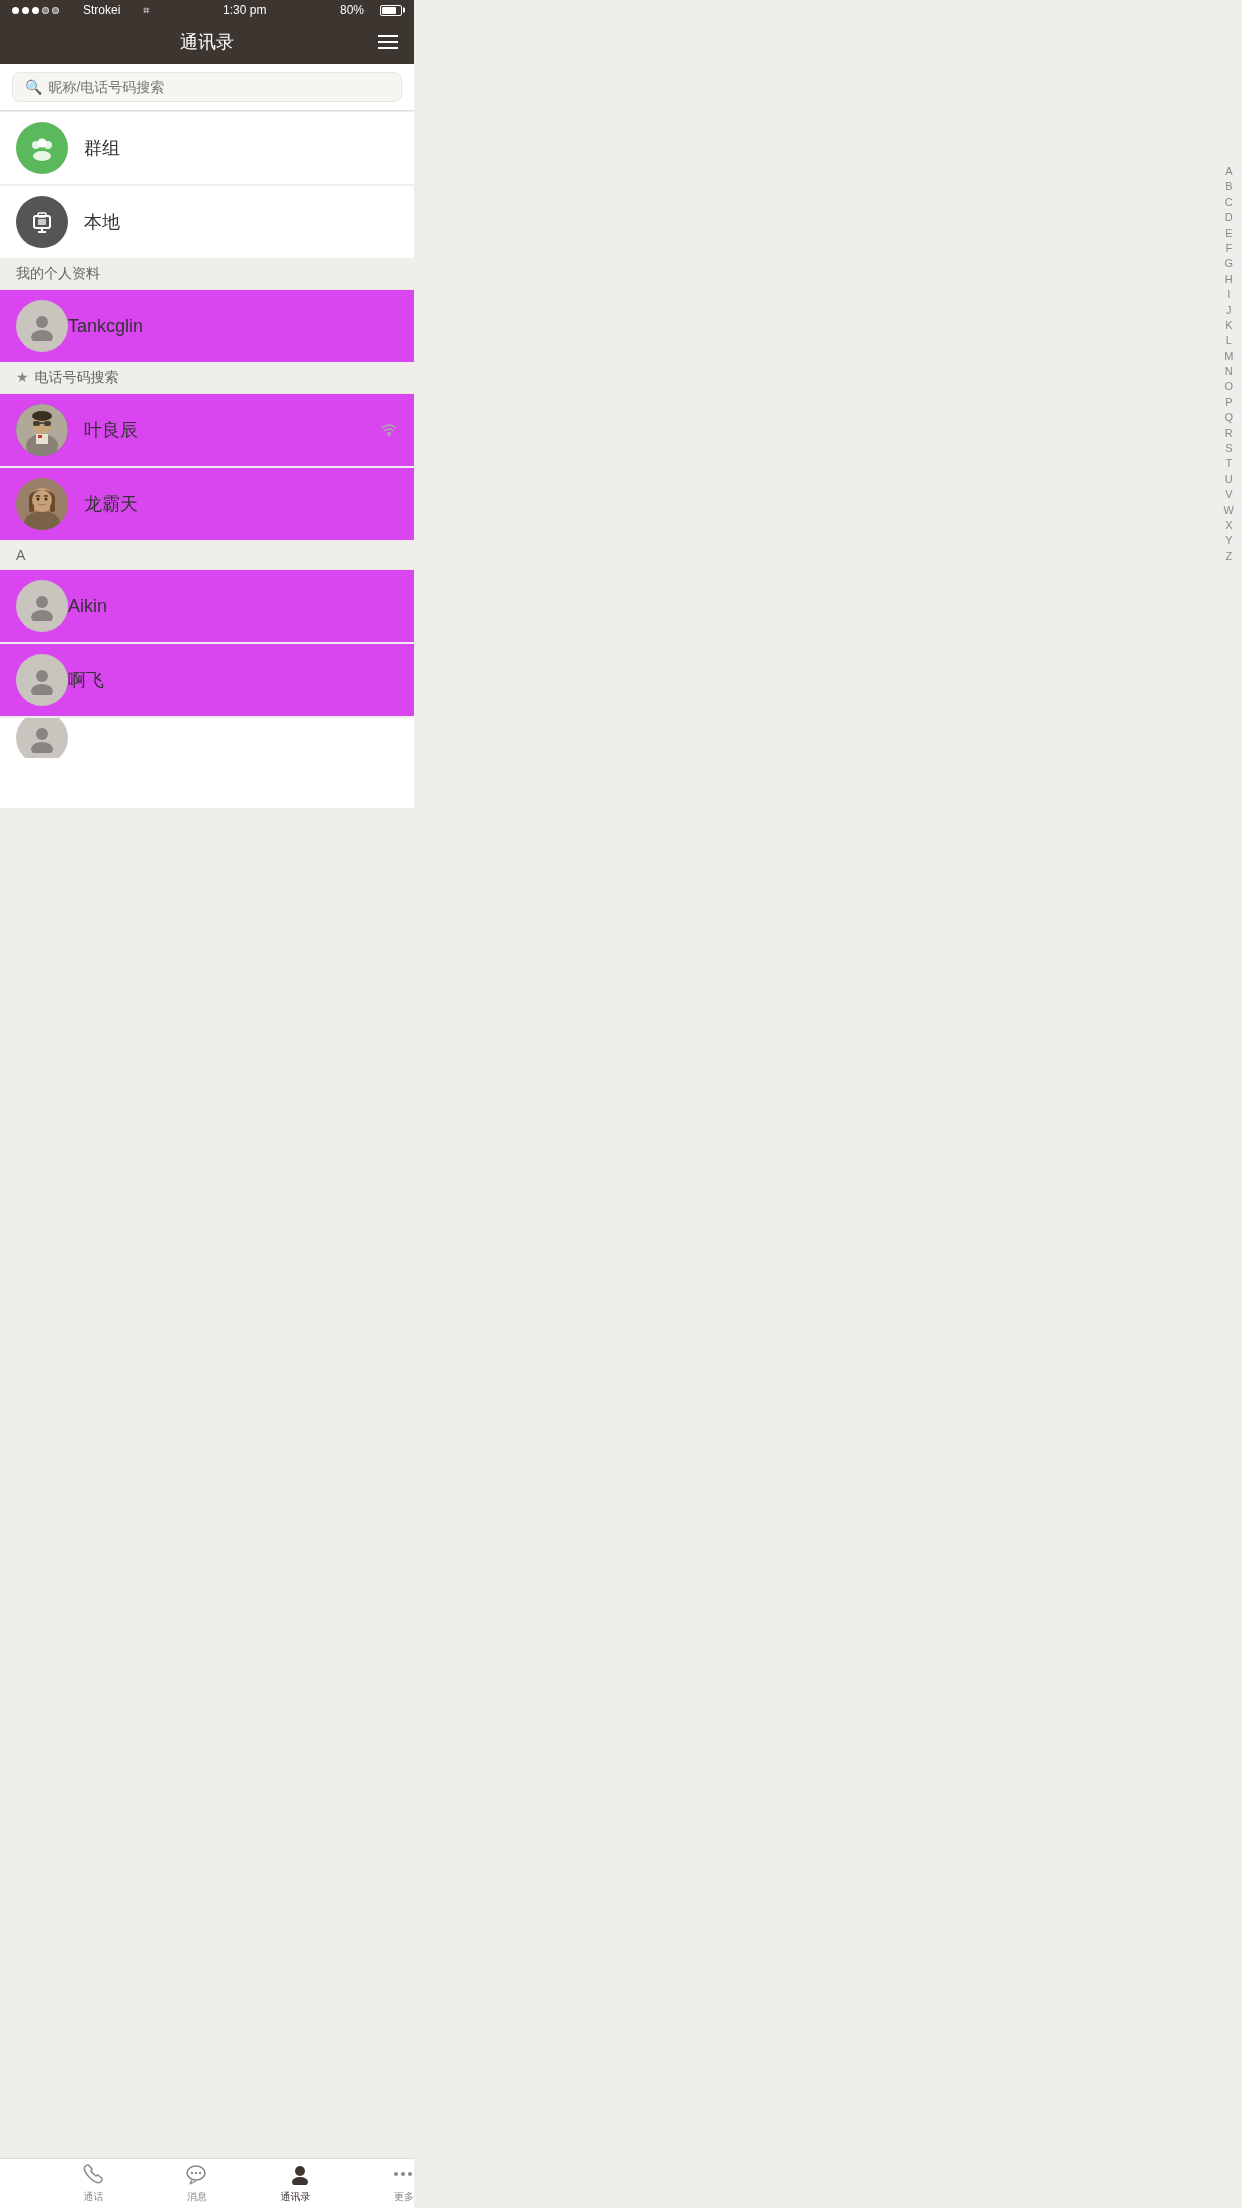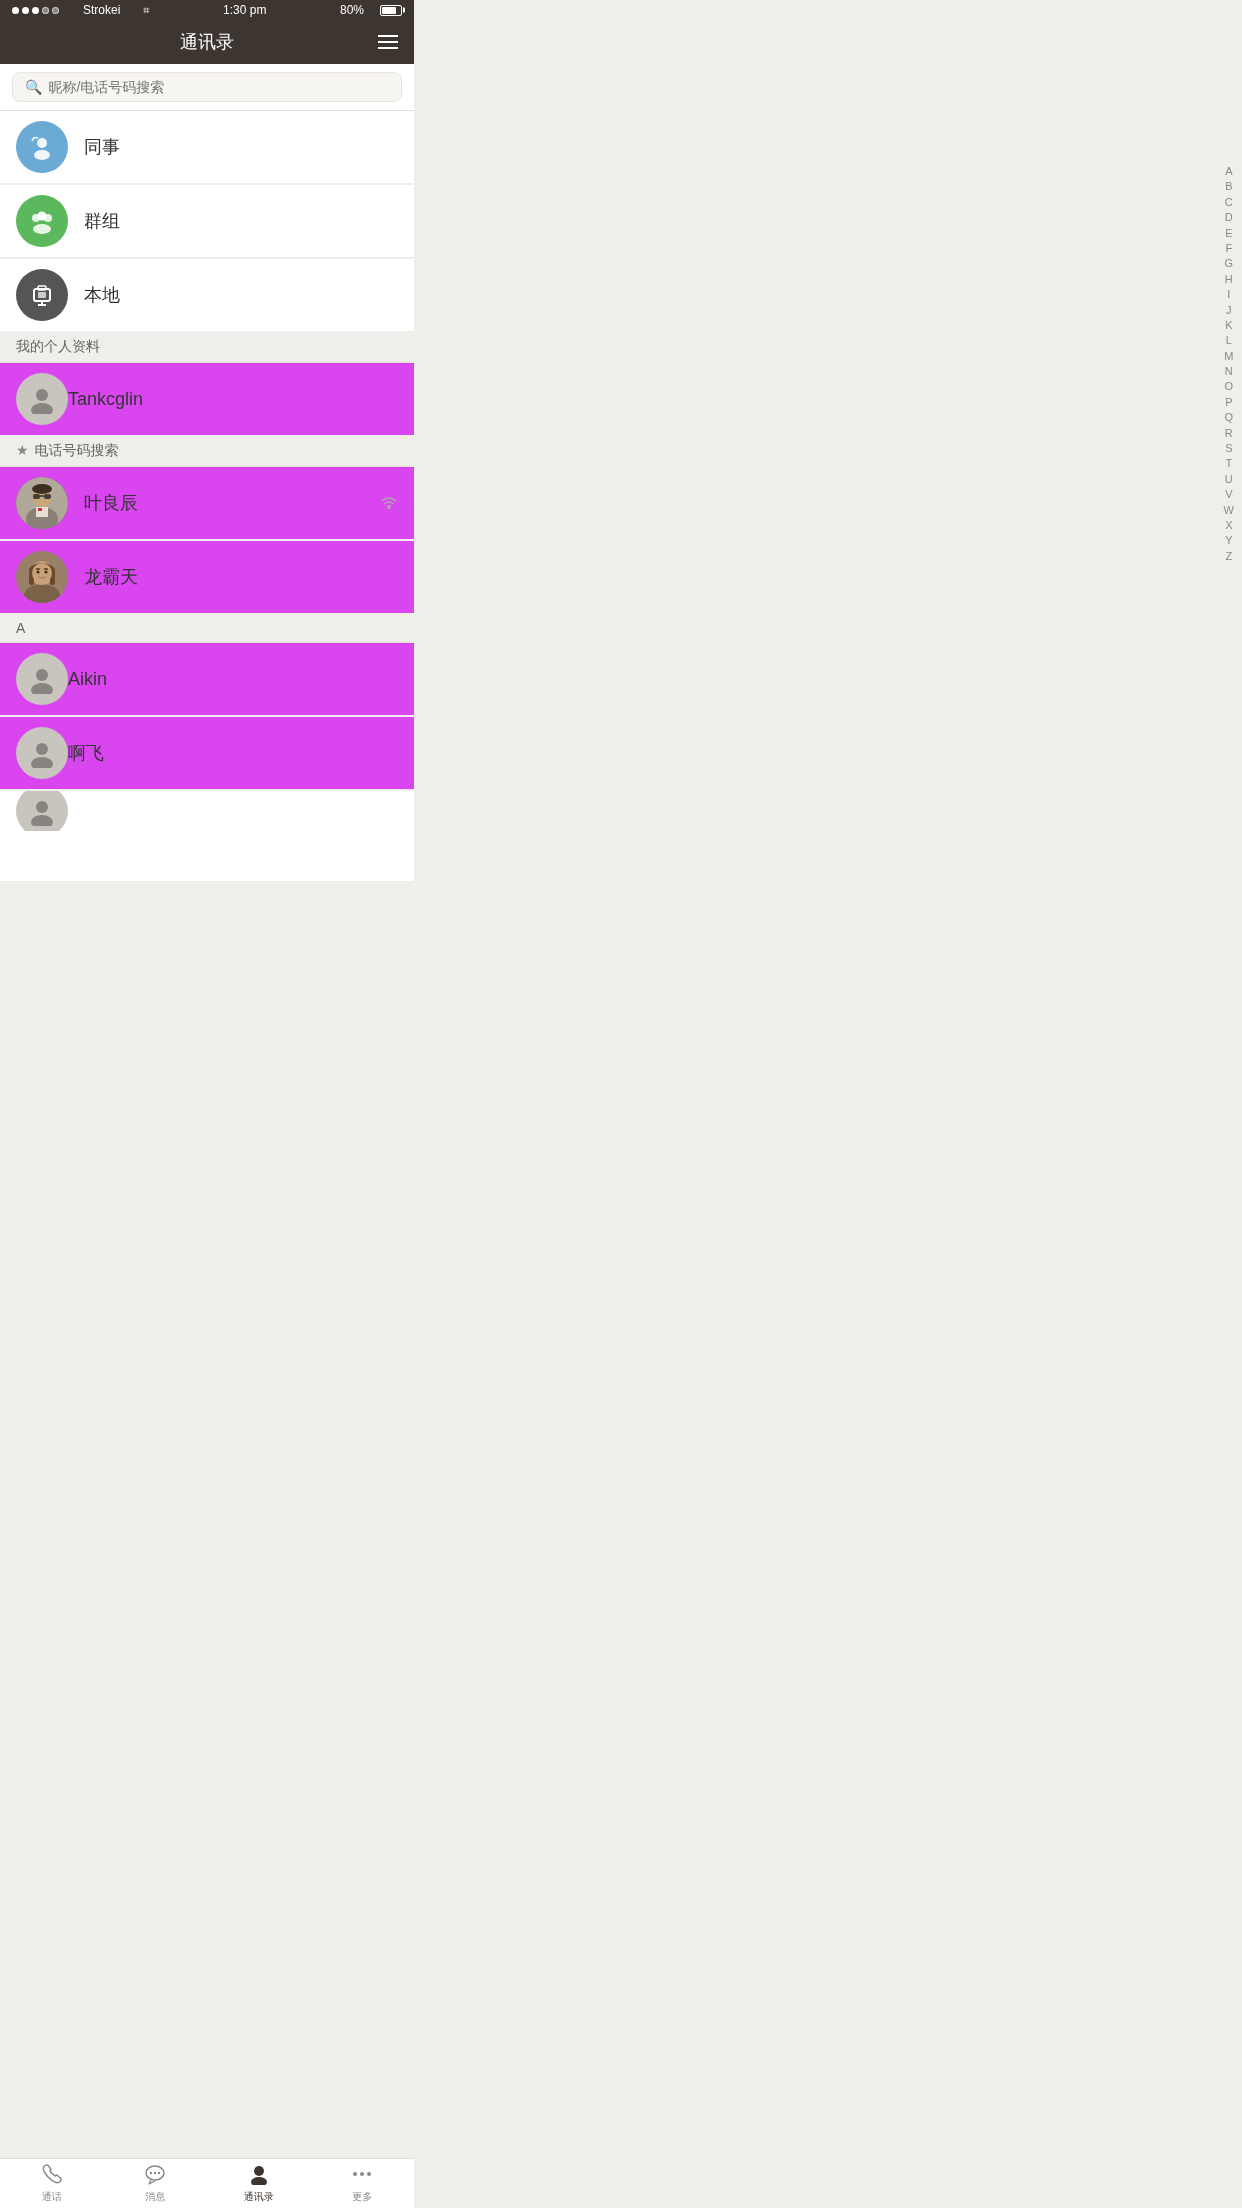--- a/index.html
+++ b/index.html
@@ -168,21 +168,21 @@
       bottom: 0; left: 0; right: 0;
       width: 414px;
       background: white;
       border-top: 1px solid #ddd;
       display: flex;
       height: 50px;
     }
     .tab-item {
       flex: 1;
       display: flex; flex-direction: column;
-      align-items: center; justify-content: center;
+      align-items: flex-end; justify-content: center;
       gap: 2px;
       cursor: pointer;
       color: #888;
     }
     .tab-item.active { color: #3d3530; }
     .tab-icon { font-size: 20px; line-height: 1; }
     .tab-label { font-size: 10px; }
 
     
     .partial-row {
@@ -228,30 +228,20 @@
 
 <div class="search-bar-wrap">
   <div class="search-bar">
     <span class="search-icon">🔍</span>
     <input class="search-input" type="text" placeholder="昵称/电话号码搜索" style="">
   </div>
 </div>
 
 <div class="contact-list">
 
-  <div class="special-row">
-    <div class="special-icon icon-colleagues">
-      <svg width="28" height="28" viewBox="0 0 28 28" fill="none">
-        <circle cx="14" cy="10" r="5" fill="white" opacity="0.9"></circle>
-        <ellipse cx="14" cy="22" rx="8" ry="5" fill="white" opacity="0.9"></ellipse>
-        <path d="M4 8 Q6 3 10 5" stroke="white" stroke-width="1.5" fill="none"></path>
-      </svg>
-    </div>
-    <span class="special-label">同事</span>
-  </div>
   <div style="height:1px;background:#eee;"></div>
 
   <div class="special-row">
     <div class="special-icon icon-groups">
       <svg width="28" height="28" viewBox="0 0 28 28" fill="none">
         <circle cx="8" cy="11" r="4" fill="white" opacity="0.85"></circle>
         <circle cx="20" cy="11" r="4" fill="white" opacity="0.85"></circle>
         <circle cx="14" cy="9" r="4.5" fill="white"></circle>
         <ellipse cx="14" cy="22" rx="9" ry="5" fill="white" opacity="0.85"></ellipse>
       </svg>

